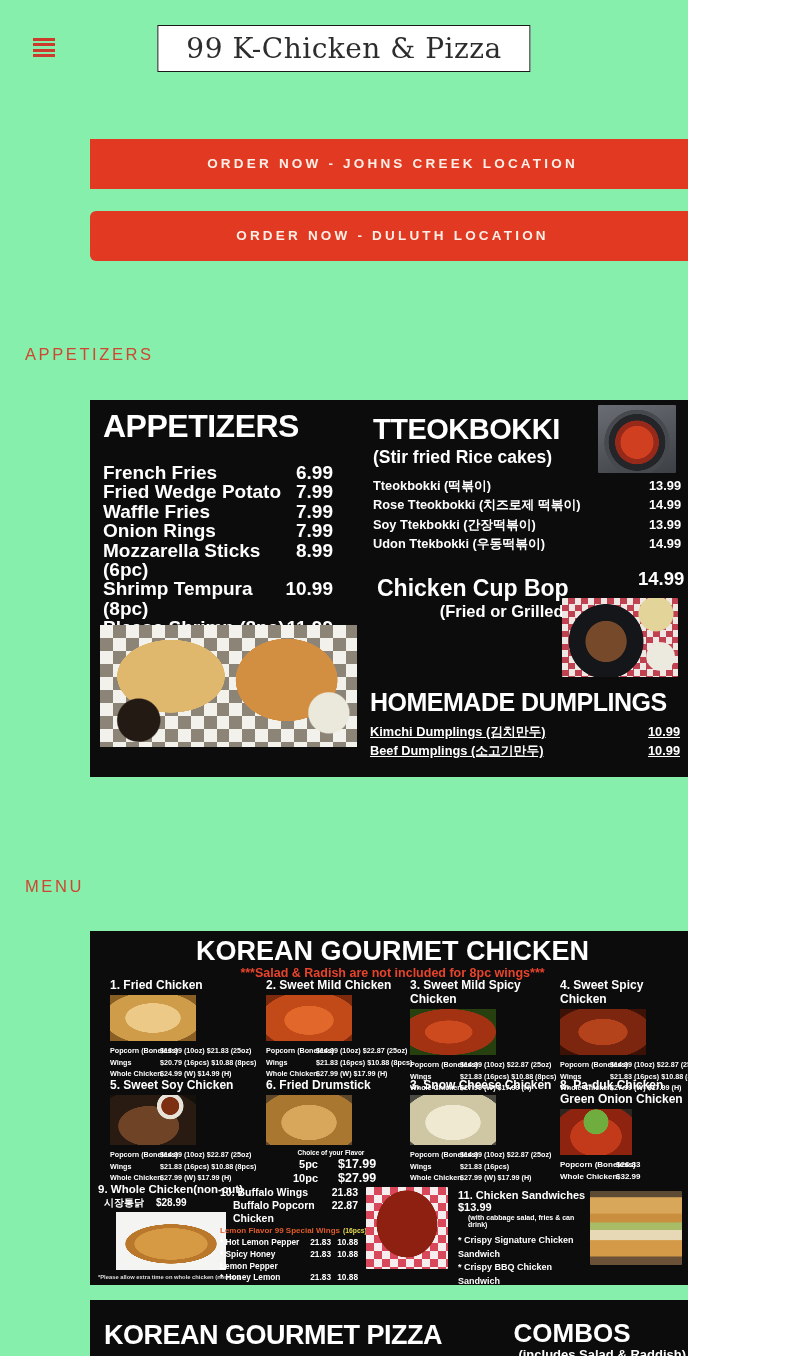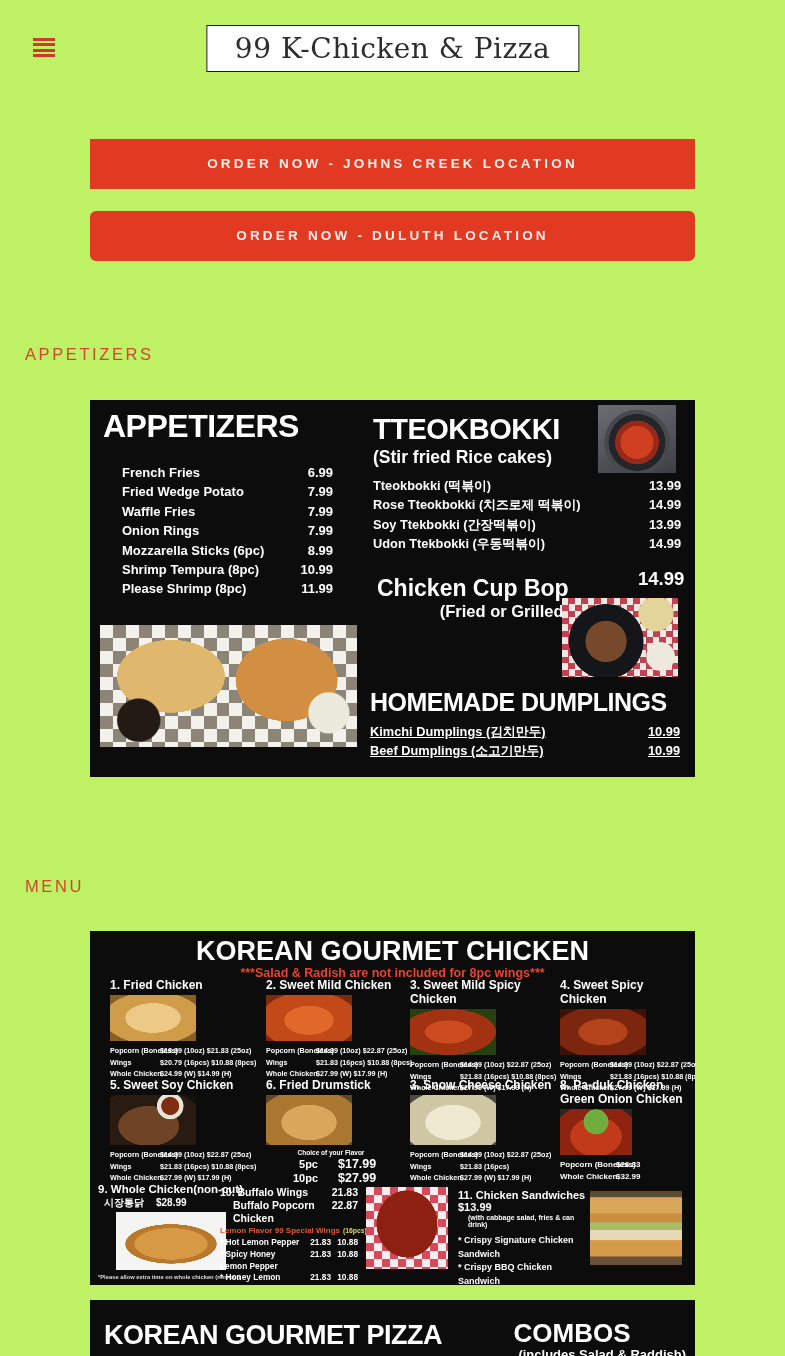--- a/index.html
+++ b/index.html
@@ -1,17 +1,17 @@
 <!DOCTYPE html>
 <html><head>
 <meta charset="utf-8">
 <style>
   * { margin:0; padding:0; box-sizing:border-box; }
   html,body { background:#fff; }
-  .page { position:relative; width:785px; height:1356px; overflow:hidden; background:#bef264;
+  .page { position:relative; width:688px; height:1356px; overflow:hidden; background:#86efac;
           font-family:"Liberation Sans", sans-serif; }
 
   
   .hamburger { position:absolute; left:33px; top:38px; width:22px; height:19px; cursor:pointer;
                display:flex; flex-direction:column; justify-content:space-between; }
   .hamburger span { display:block; width:22px; height:3px; background:#cc3b2b; }
   .title-box { position:absolute; left:50%; top:25px; transform:translateX(-50%);
                border:1px solid #1a1a1a; padding:6px 28px; background:#fff; white-space:nowrap; }
   .title-box h1 { font-family:"DejaVu Serif", serif; font-weight:400; font-size:28px; color:#2d2d2d; letter-spacing:0.5px; }
 
@@ -30,21 +30,21 @@
   
   .board { position:absolute; left:90px; width:605px; background:#0c0c0c; color:#fff; overflow:hidden; }
   .b1 { top:400px; height:377px; }
   .b2 { top:931px; height:354px; }
   .b3 { top:1300px; height:120px; }
 
   
   .b1-title { position:absolute; left:13px; top:8px; font-size:32px; font-weight:bold; letter-spacing:-0.5px; }
   .b1-items { position:absolute; left:13px; top:63px; width:230px; }
   .mrow { display:flex; justify-content:space-between; font-weight:bold; }
-  .b1-items .mrow { font-size:13px; line-height:19.4px;margin-left:19px; }
+  .b1-items .mrow { font-size:19px; line-height:19.4px; }
   .b1-tt-title { position:absolute; left:283px; top:13px; font-size:29px; font-weight:bold; letter-spacing:-0.5px; }
   .b1-tt-sub { position:absolute; left:283px; top:47px; font-size:17.5px; font-weight:bold; }
   .b1-tt-items { position:absolute; left:283px; top:76px; width:308px; }
   .b1-tt-items .mrow, .b1-dump-items .mrow { font-size:12.8px; line-height:19.3px; }
   .b1-cb-title { position:absolute; left:287px; top:175px; font-size:23px; font-weight:bold; }
   .b1-cb-sub { position:absolute; left:287px; top:202px; width:192px; text-align:right; font-size:16.5px; font-weight:bold; }
   .b1-cb-price { position:absolute; left:548px; top:168px; font-size:18.5px; font-weight:bold; }
   .b1-dump-title { position:absolute; left:280px; top:288px; font-size:25px; font-weight:bold; letter-spacing:-0.5px; }
   .b1-dump-items { position:absolute; left:280px; top:322px; width:310px;text-decoration:underline; }
 

